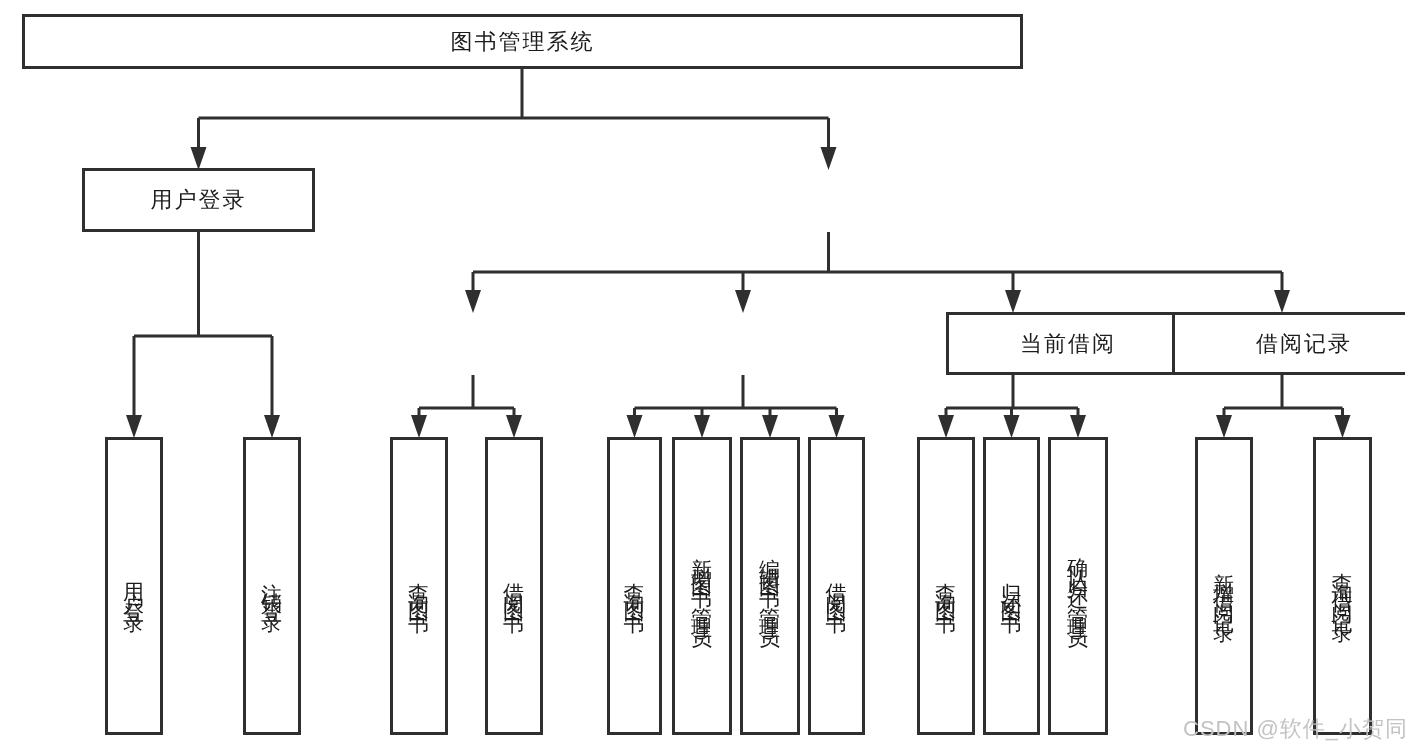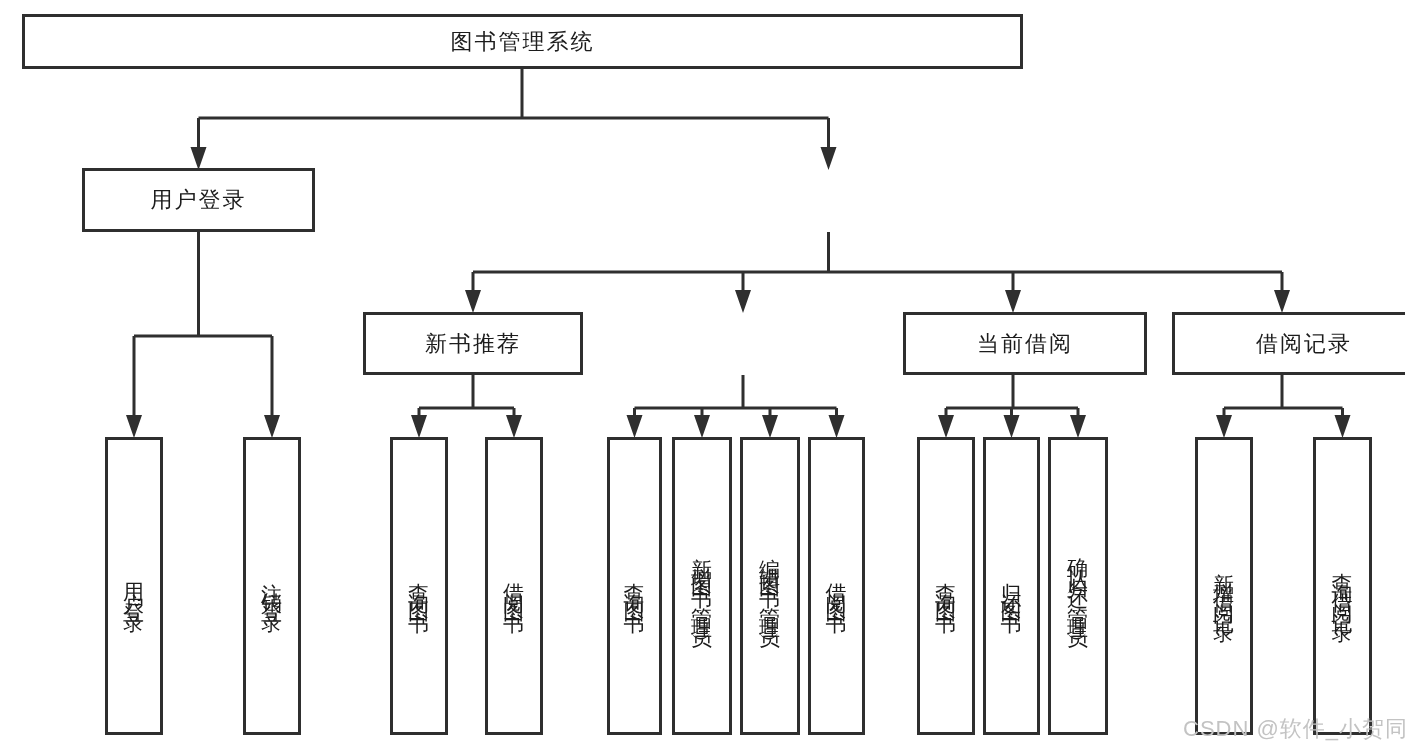--- a/index.html
+++ b/index.html
@@ -58,24 +58,21 @@
   </svg>
 
   <div class="box box-h" style="left:22px;top:14px;width:1001px;height:55px">
     <span>图书管理系统</span>
   </div>
 
   <div class="box box-h" style="left:82px;top:168px;width:233px;height:64px">
     <span>用户登录</span>
   </div>
 
-  <div class="box box-h" style="left:363px;top:312px;width:220px;height:63px">
-    <span>新书推荐</span>
-  </div>
-  <div class="box box-h" style="left:903px;top:312px;width:244px;height:63px">
+  <div class="box box-h" style="left:946px;top:312px;width:244px;height:63px">
     <span>当前借阅</span>
   </div>
   <div class="box box-h" style="left:1172px;top:312px;width:264px;height:63px">
     <span>借阅记录</span>
   </div>
 
   <div class="box box-v" style="left:105px;top:437px;width:58px;height:298px">
     <span>用户登录</span>
   </div>
   <div class="box box-v" style="left:243px;top:437px;width:58px;height:298px">

